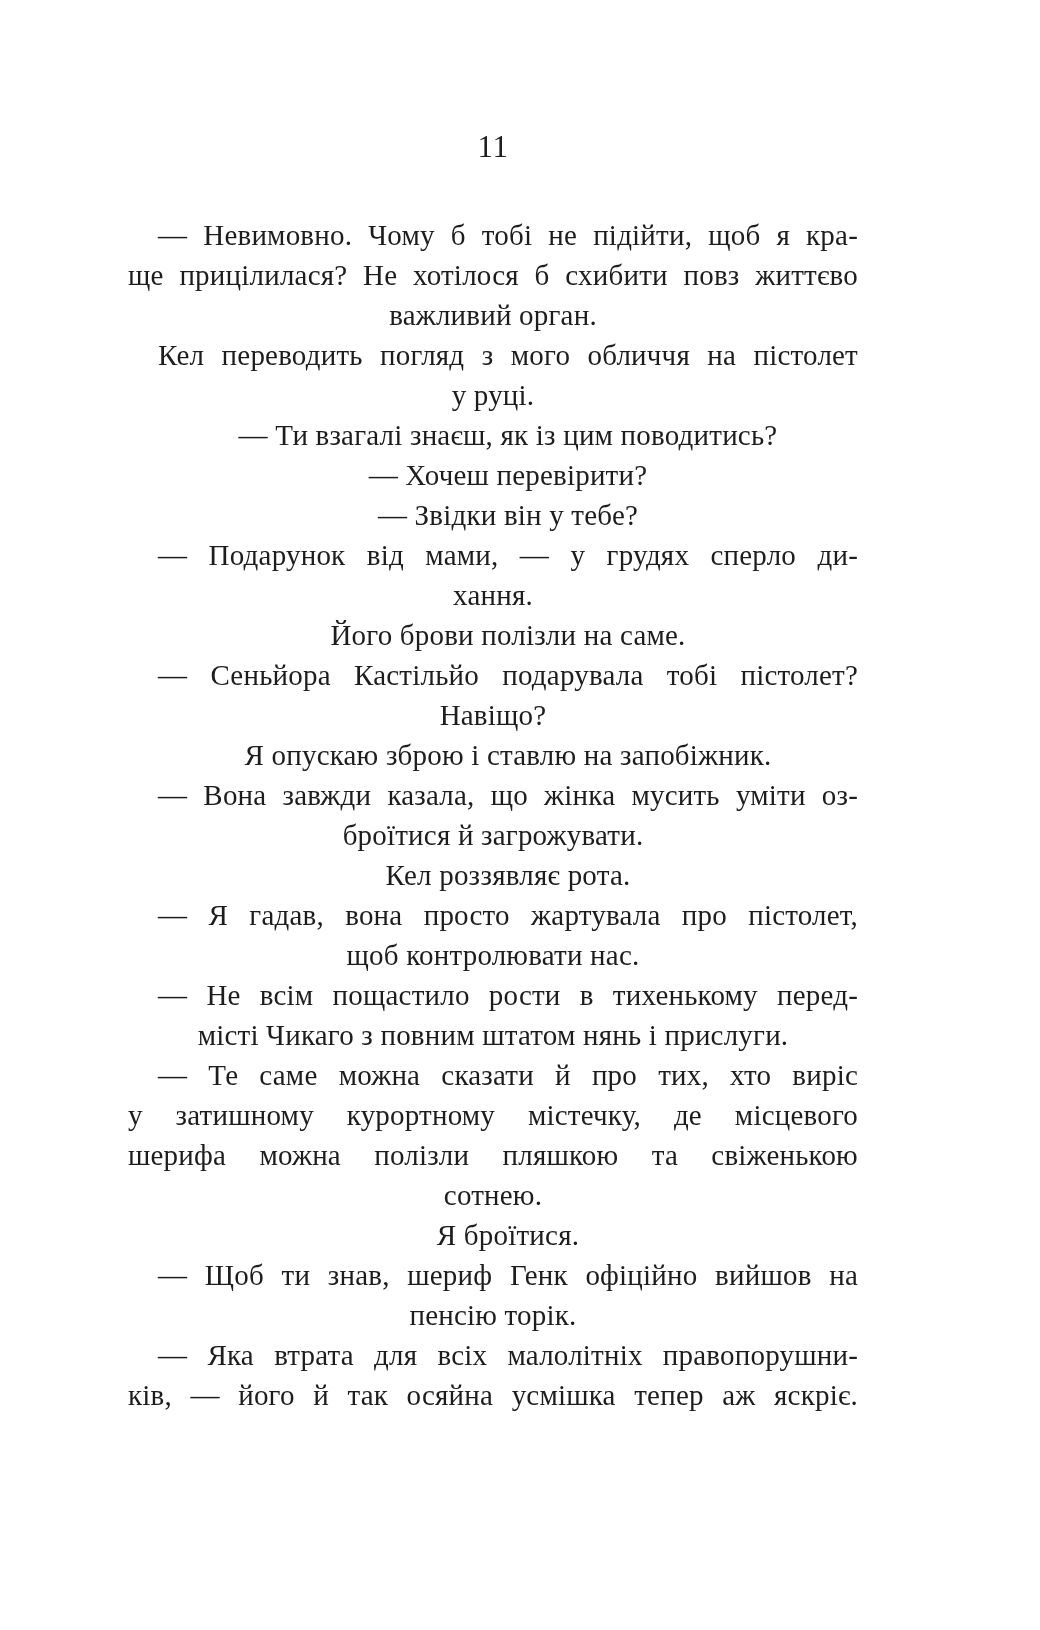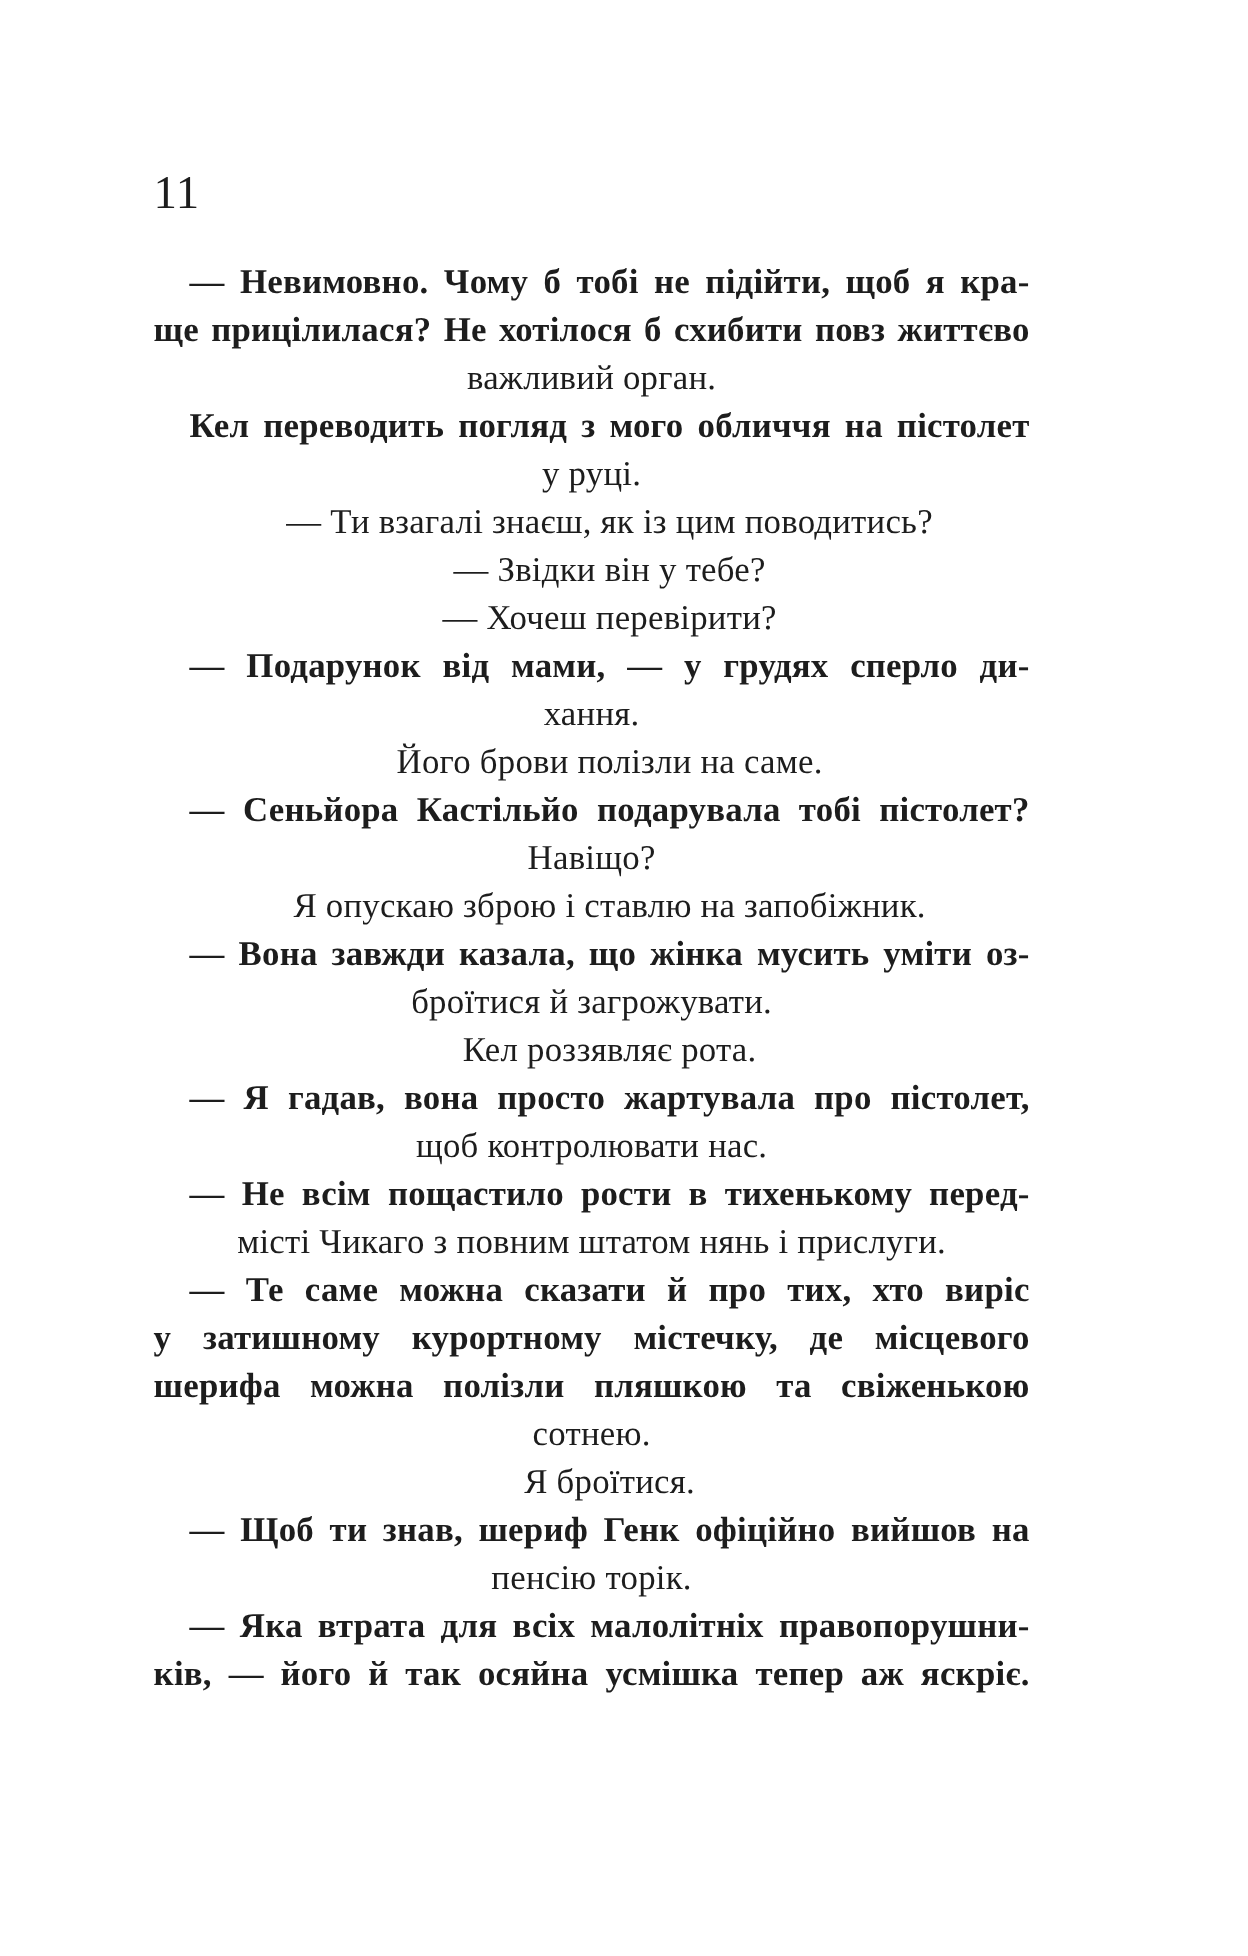--- a/index.html
+++ b/index.html
@@ -11,26 +11,26 @@
     position: relative;
     width: 1040px;
     height: 1630px;
     background: #ffffff;
     color: #1d1d1d;
     font-family: "Liberation Serif", "DejaVu Serif", serif;
     overflow: hidden;
   }
   .page-number {
     position: absolute;
-    top: 141px;
+    top: 127px;
     left: 128px;
     width: 730px;
-    font-size: 39px;
+    font-size: 31px;
     line-height: 40px;
-    text-align: left;
+    text-align: center;
     letter-spacing: 0.5px;
   }
   .text-block {
     position: absolute;
     top: 215px;
     left: 128px;
     width: 730px;
     font-size: 29px;
     line-height: 40px;
     letter-spacing: 0.2px;
@@ -38,37 +38,36 @@
   .ln {
     height: 40px;
     text-align: center;
   }
   .ln.ind {
     padding-left: 30px;
   }
   .ln.just {
     text-align: justify;
     text-align-last: justify;
-    font-weight: bold;
   }
 </style>
 </head>
 <body>
 
 <div class="page">
   <div class="page-number">11</div>
   <div class="text-block">
     <div class="ln ind just">— Невимовно. Чому б тобі не підійти, щоб я кра-</div>
     <div class="ln just">ще прицілилася? Не хотілося б схибити повз життєво</div>
     <div class="ln">важливий орган.</div>
     <div class="ln ind just">Кел переводить погляд з мого обличчя на пістолет</div>
     <div class="ln">у руці.</div>
     <div class="ln ind">— Ти взагалі знаєш, як із цим поводитись?</div>
+    <div class="ln ind">— Хочеш перевірити?</div>
     <div class="ln ind">— Звідки він у тебе?</div>
-    <div class="ln ind">— Хочеш перевірити?</div>
     <div class="ln ind just">— Подарунок від мами, — у грудях сперло ди-</div>
     <div class="ln">хання.</div>
     <div class="ln ind">Його брови полізли на саме.</div>
     <div class="ln ind just">— Сеньйора Кастільйо подарувала тобі пістолет?</div>
     <div class="ln">Навіщо?</div>
     <div class="ln ind">Я опускаю зброю і ставлю на запобіжник.</div>
     <div class="ln ind just">— Вона завжди казала, що жінка мусить уміти оз-</div>
     <div class="ln">броїтися й загрожувати.</div>
     <div class="ln ind">Кел роззявляє рота.</div>
     <div class="ln ind just">— Я гадав, вона просто жартувала про пістолет,</div>

